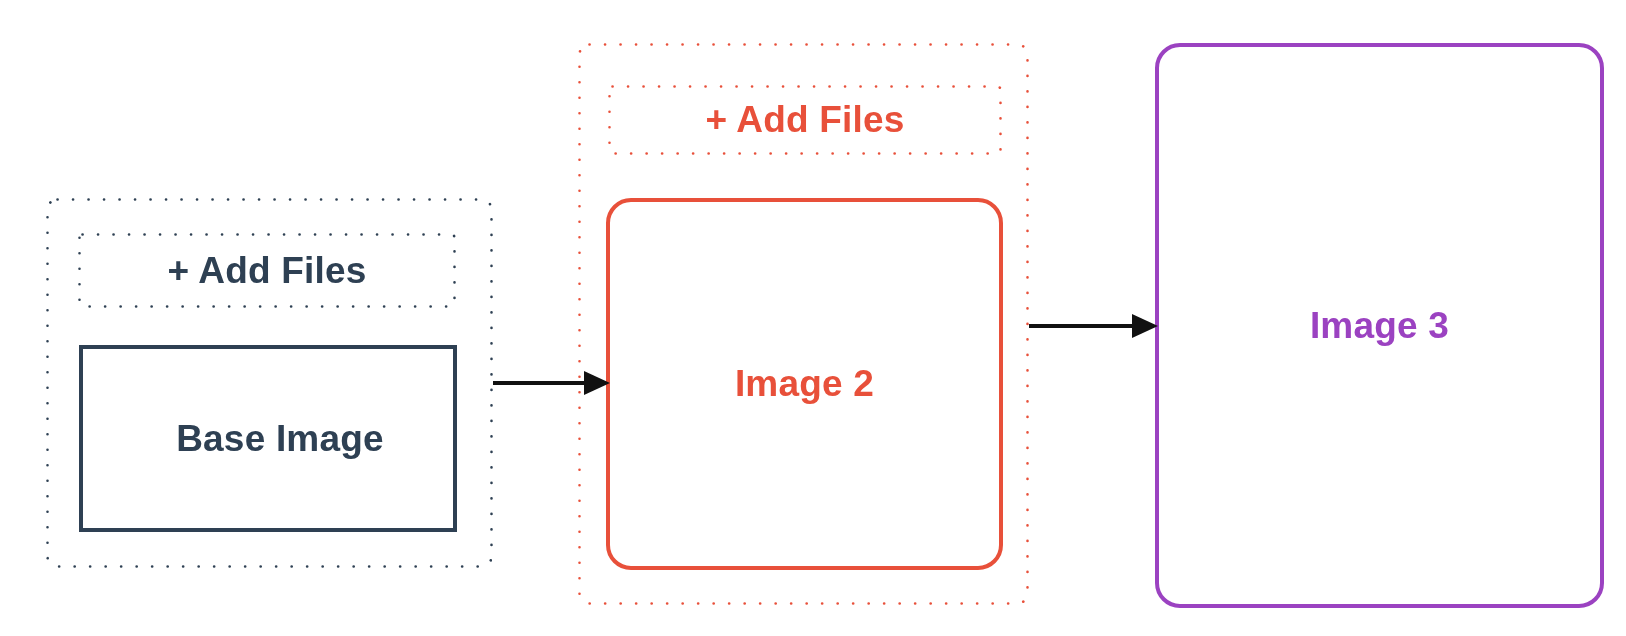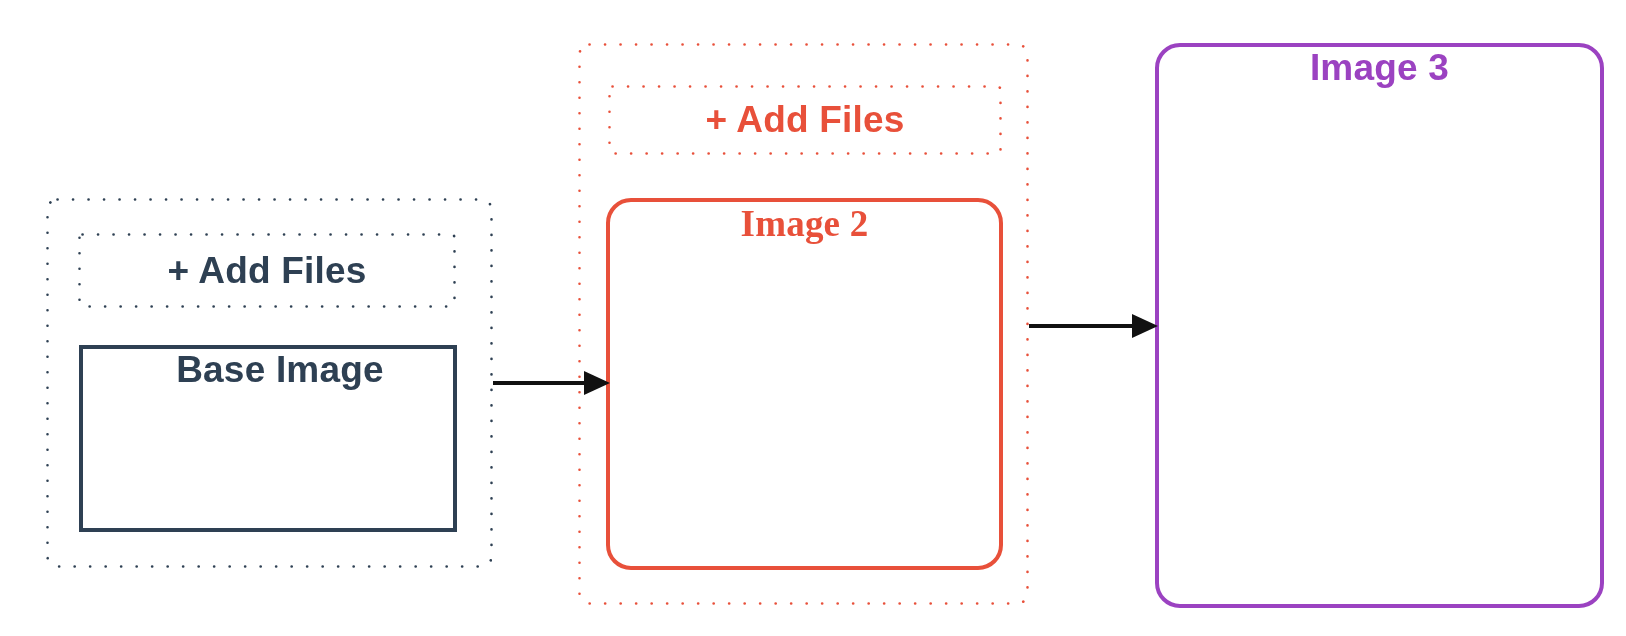--- a/index.html
+++ b/index.html
@@ -27,20 +27,21 @@
   .addfiles {
     display: flex;
     align-items: center;
     justify-content: center;
     cursor: pointer;
   }
   .node {
     box-sizing: border-box;
     border: 4px solid #000;
     display: flex;
+    align-items: center;
     justify-content: center;
     background: #ffffff;
   }
   .node.rounded { border-radius: 25px; }
   .node.square  { border-radius: 0; }
   .label {
     font-size: 37px;
     font-weight: 600;
     letter-spacing: 0.2px;
     white-space: nowrap;
@@ -72,21 +73,21 @@
   <div class="abs group" style="left:578px; top:43px; width:451px; height:562px;">
     <svg class="dots-svg" width="451" height="562">
       <rect class="dots-rect" x="1.5" y="1.5" width="448" height="559" rx="10" stroke="#E8503A"></rect>
     </svg>
     <div class="abs addfiles" style="left:30px; top:42px; width:394px; height:70px;">
       <svg class="dots-svg" width="394" height="70">
         <rect class="dots-rect" x="1.5" y="1.5" width="391" height="67" rx="3" stroke="#E8503A"></rect>
       </svg>
       <span class="label" style="color: rgb(232, 80, 58);">+ Add Files</span>
     </div>
-    <div class="abs node rounded" style="left: 28px; top: 155px; width: 397px; height: 372px; border-color: rgb(232, 80, 58); font-family: Liberation Serif, serif;">
+    <div class="abs node rounded" style="left: 28px; top: 155px; width: 397px; height: 372px; border-color: rgb(232, 80, 58);">
       <span class="label" style="color: rgb(232, 80, 58);">Image 2</span>
     </div>
   </div>
 
   <div class="abs node rounded" style="left: 1155px; top: 43px; width: 449px; height: 565px; border-color: rgb(155, 66, 193);">
     <span class="label" style="color: rgb(155, 66, 193);">Image 3</span>
   </div>
 
   <svg class="abs connectors" style="left:0; top:0;" width="1626" height="636">
     <g>

